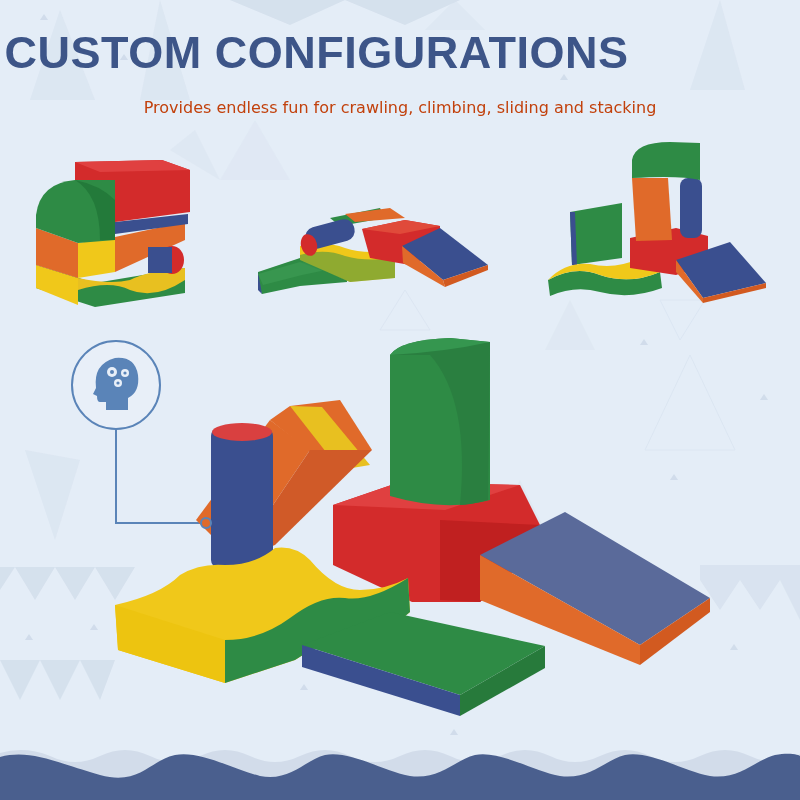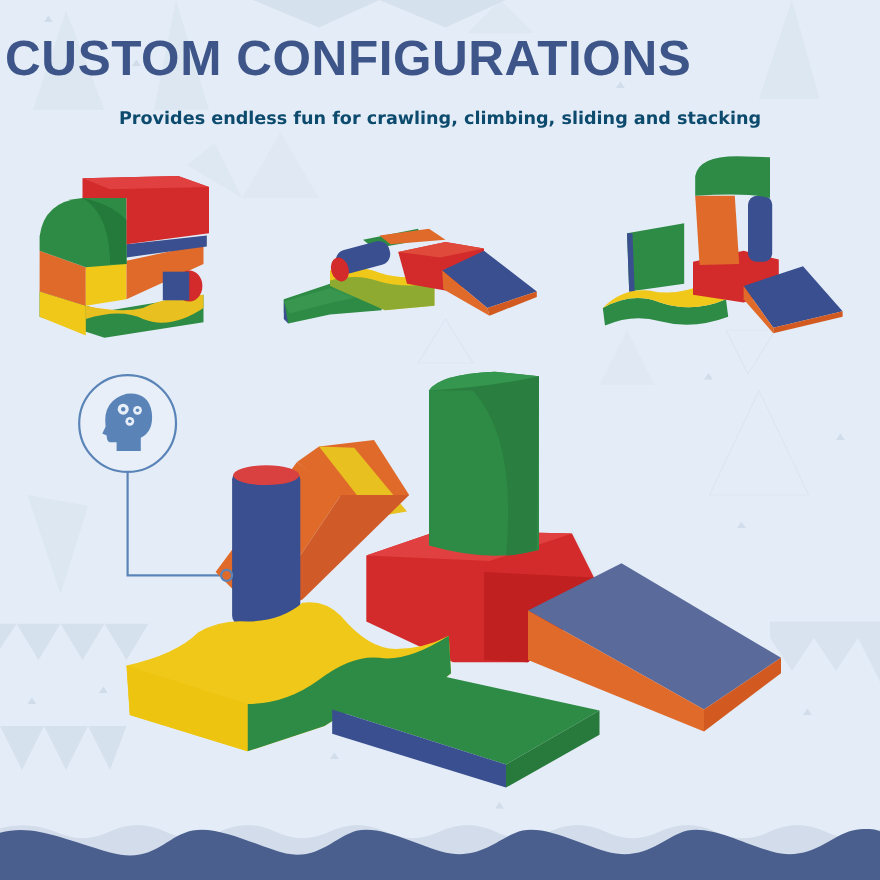--- a/index.html
+++ b/index.html
@@ -6,23 +6,22 @@
     body { width: 800px; height: 800px; overflow: hidden; background: #e4edf7; position: relative; font-family: "Liberation Sans", sans-serif; }
     .canvas { position: absolute; left: 0; top: 0; width: 800px; height: 800px; }
     .bg-svg { position: absolute; left: 0; top: 0; }
     .title {
       position: absolute; left: 0; top: 30px; width: 633px; text-align: center;
       font-family: "Liberation Sans", sans-serif; font-weight: bold; font-size: 45px;
       color: #3d5588; letter-spacing: 0.5px; line-height: 1;
     }
     .subtitle {
       position: absolute; left: 0; top: 98px; width: 800px; text-align: center;
-      font-family: "DejaVu Sans", sans-serif; font-size: 16px; color: #0c4a6e;
+      font-family: "DejaVu Sans", sans-serif; font-size: 16px; color: #c2410c;
       letter-spacing: 0;
-      font-weight: bold;
     }
     .layer { position: absolute; left: 0; top: 0; }
   </style>
 </head>
 <body>
 
 <div class="canvas">
 
   <svg class="bg-svg" width="800" height="800">
     <g fill="#d3deeb" opacity="0.85">

